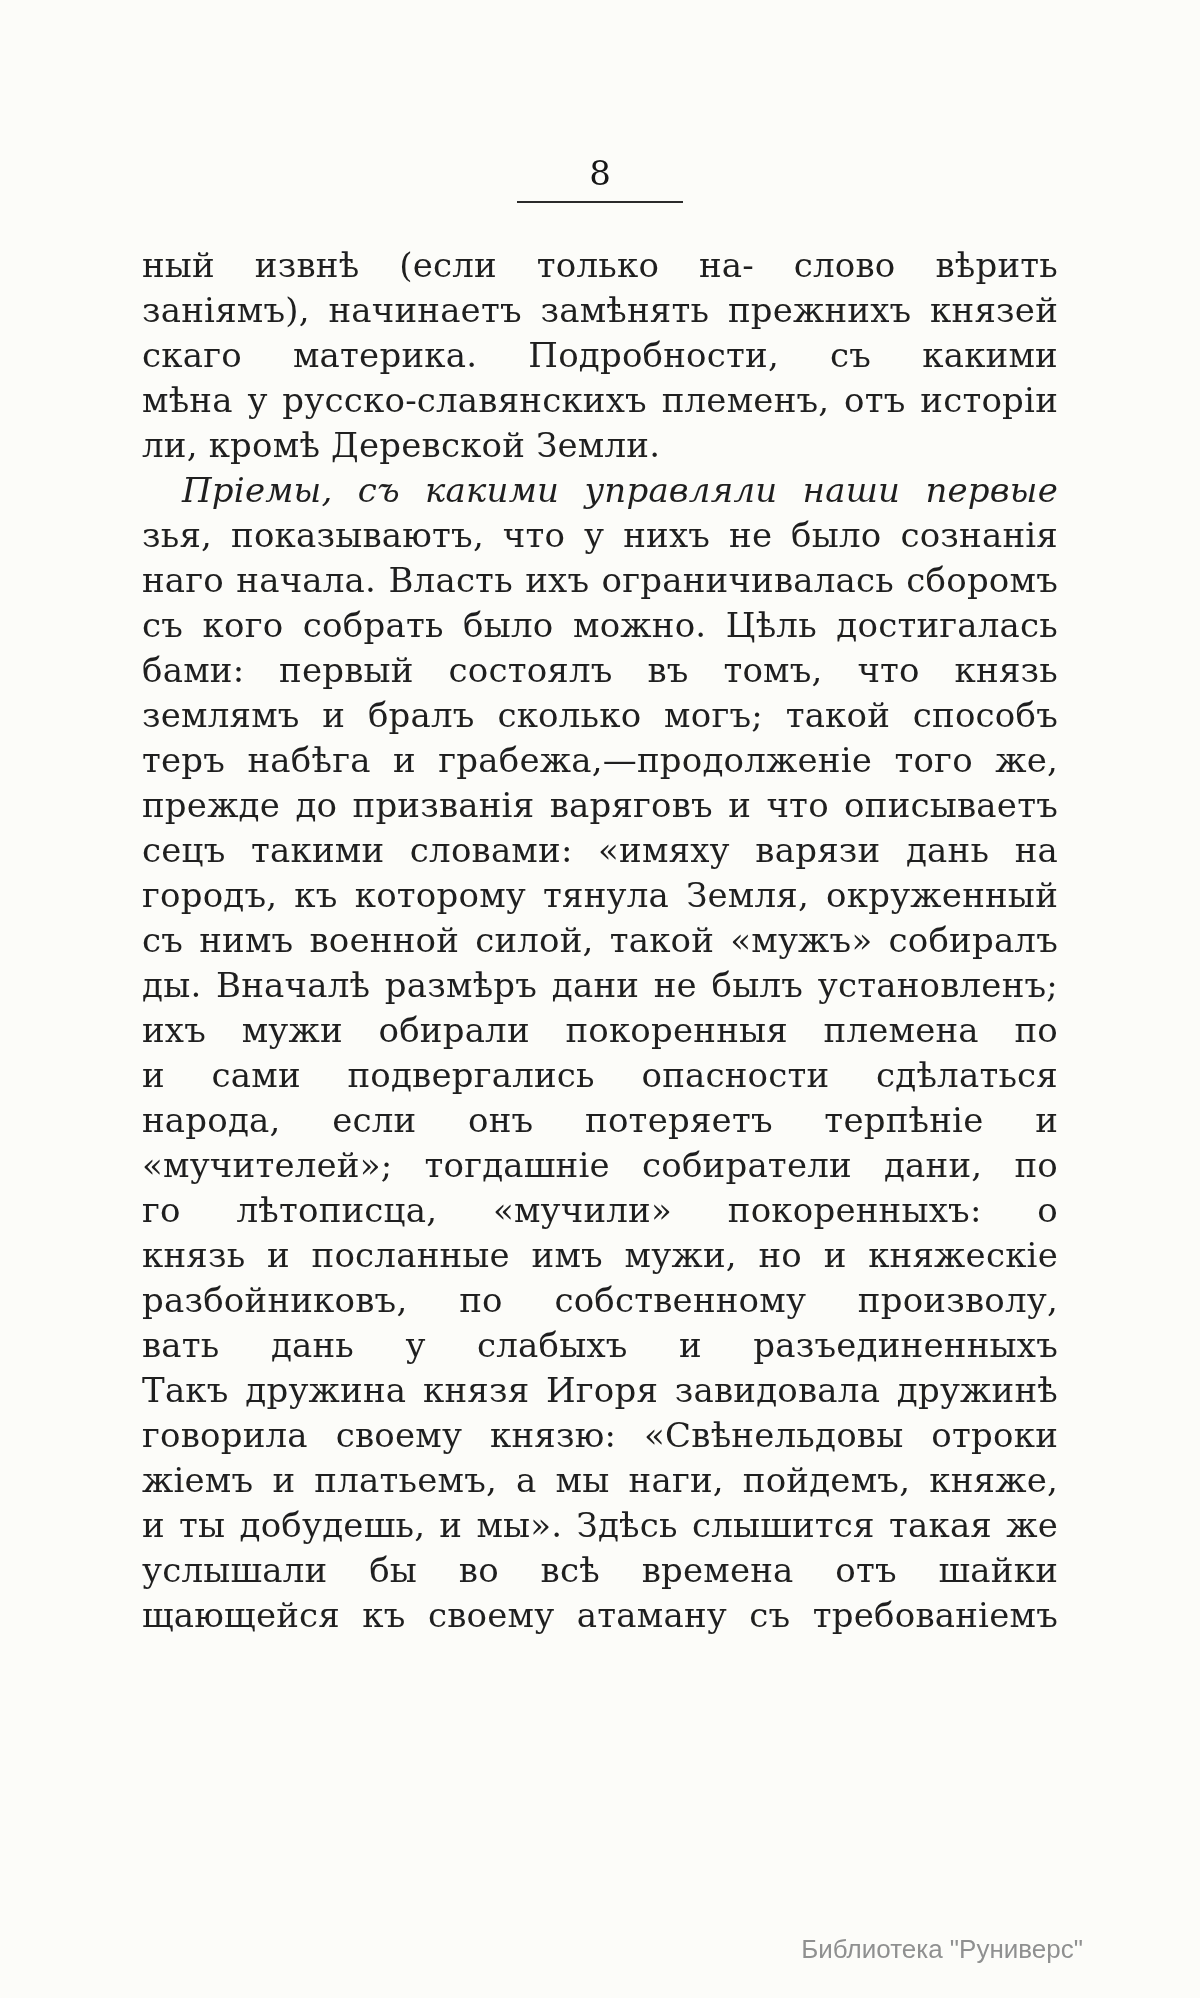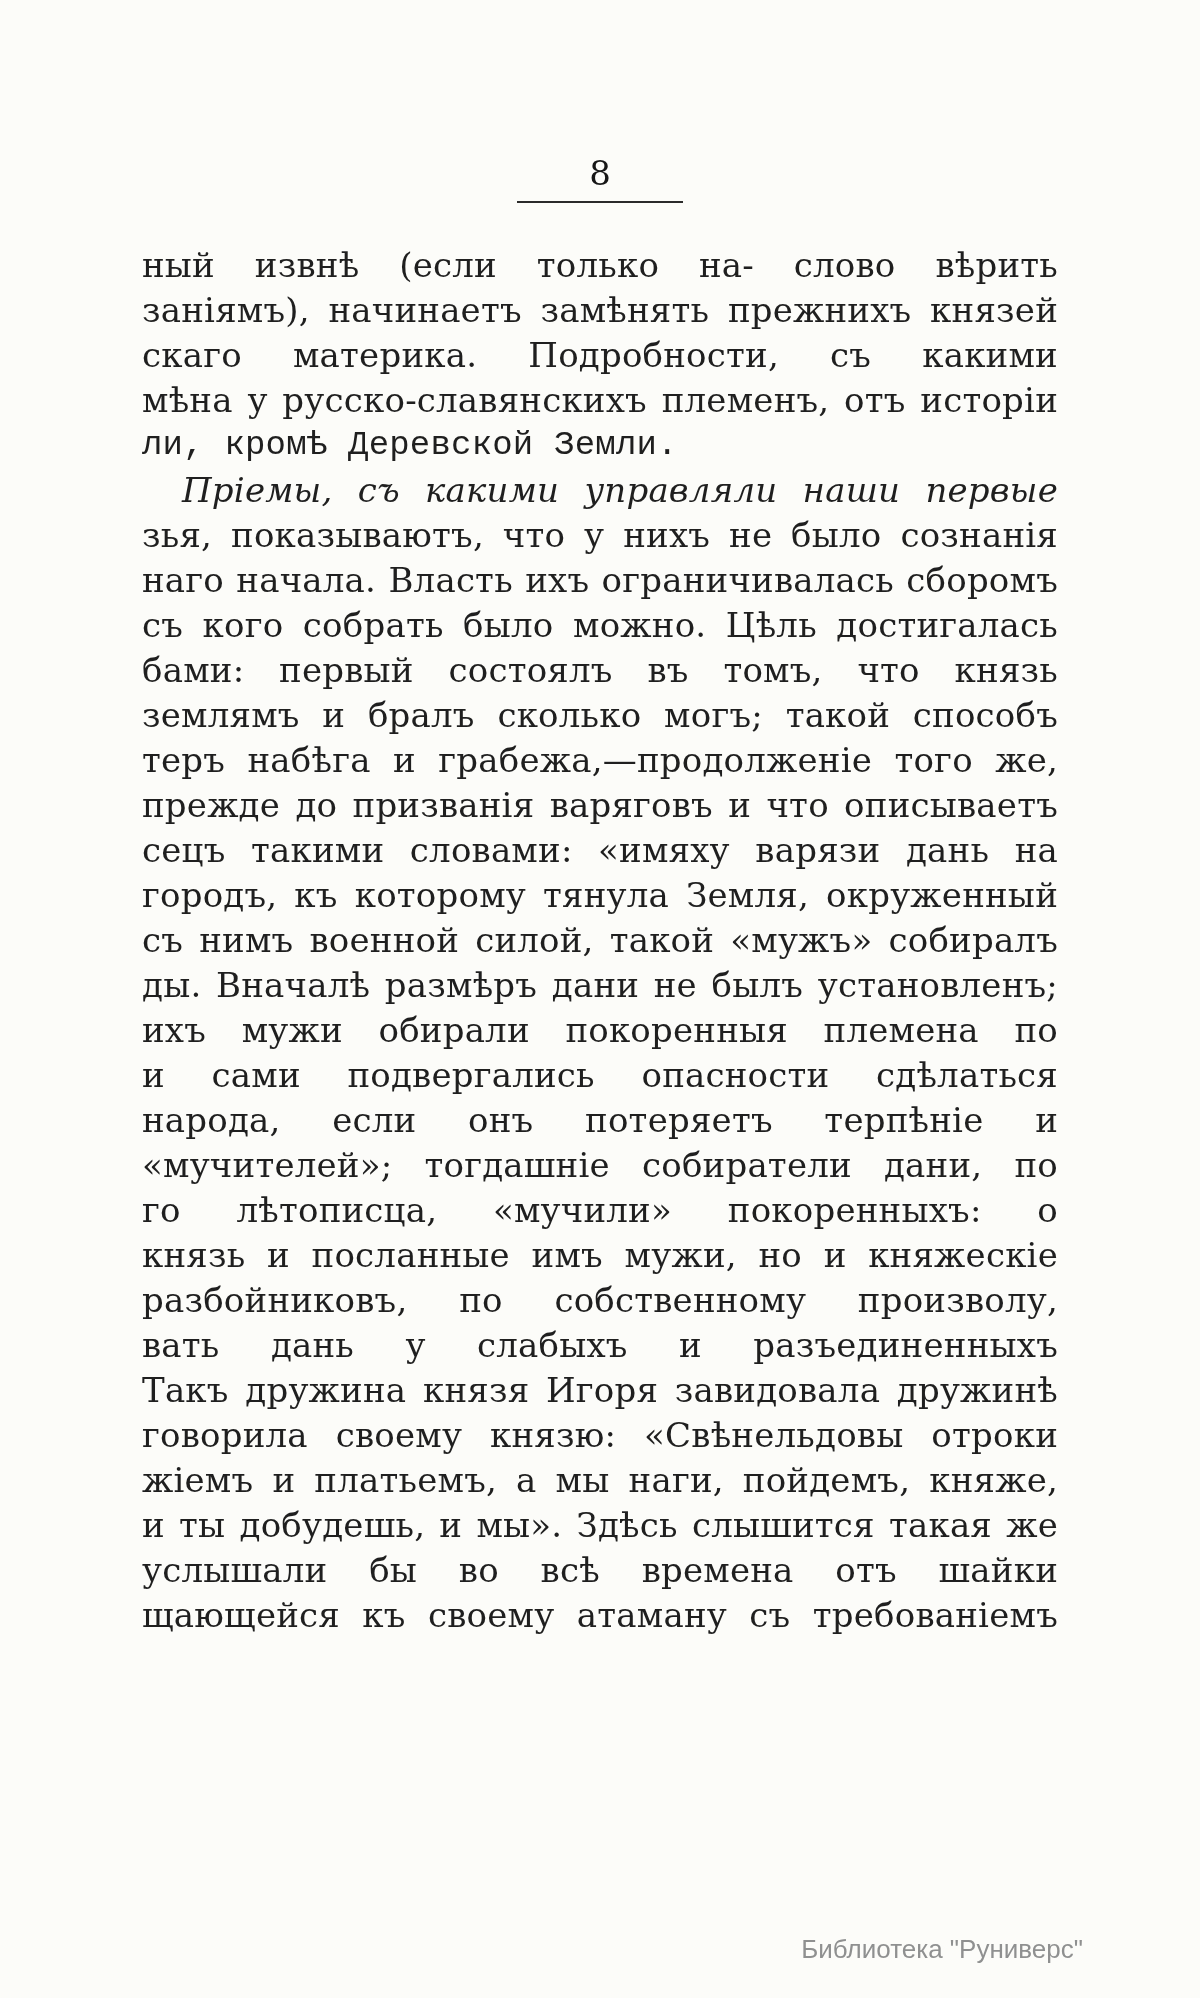--- a/index.html
+++ b/index.html
@@ -48,21 +48,20 @@
     text-align-last: justify;
     overflow: hidden;
   }
   .line.indent {
     padding-left: 40px;
     font-style: italic;
   }
   .line.para-end {
     text-align: left;
     text-align-last: left;
-    font-family: Liberation Mono, monospace;
   }
   .watermark {
     position: absolute;
     top: 1934px;
     right: 117px;
     font-family: "Liberation Sans", sans-serif;
     font-size: 26px;
     line-height: 30px;
     color: #8f9090;
   }

